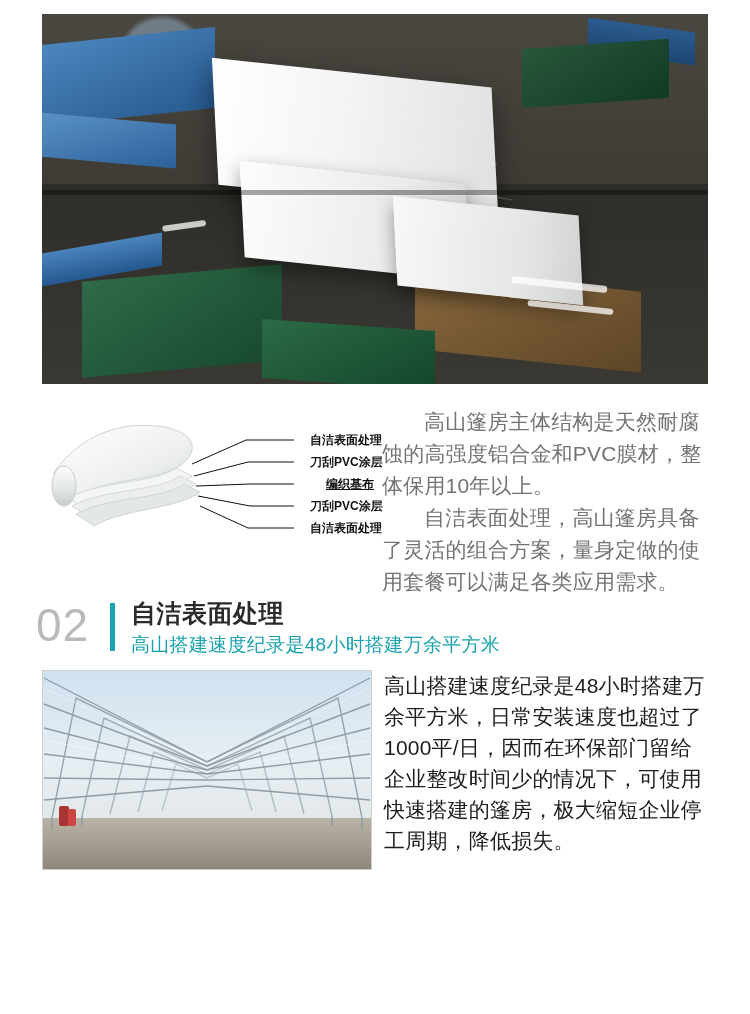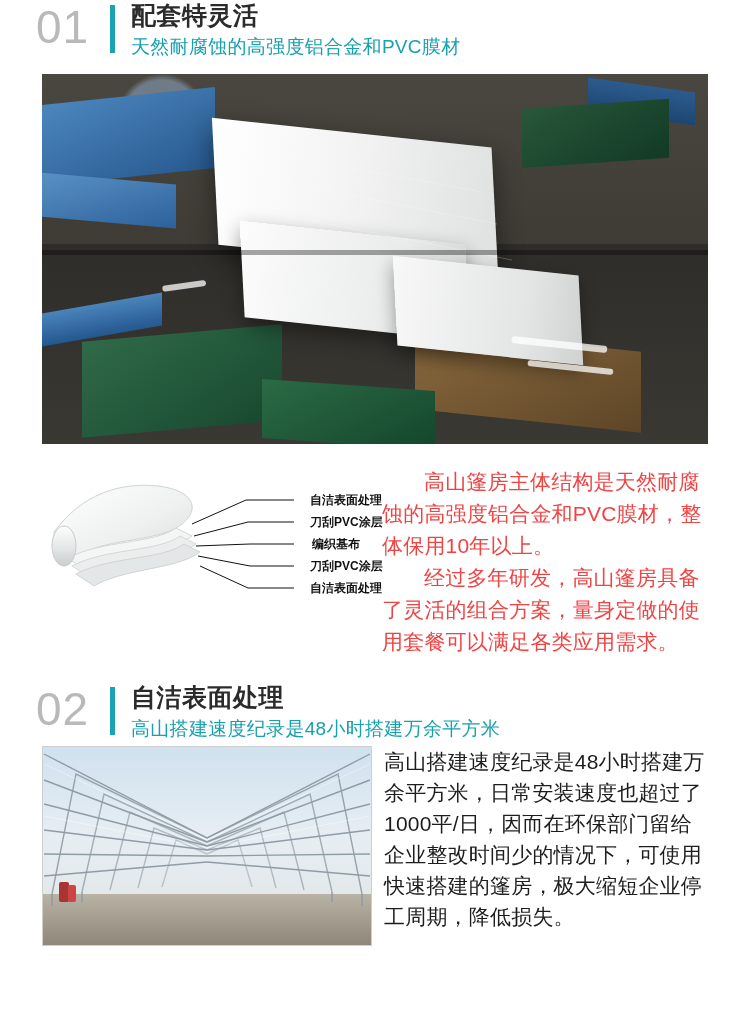--- a/index.html
+++ b/index.html
@@ -131,30 +131,30 @@
     font-weight: 700;
     letter-spacing: 0;
     white-space: nowrap;
     margin-left: 12px;
   }
   .para {
     flex: 1 1 auto;
     padding-left: 10px;
     font-size: 21px;
     line-height: 32px;
-    color: #ef4444;
+    color: #737373;
     letter-spacing: 0.2px;
   }
   .para p { text-indent: 2em; }
 
   
-  .sec2-head { margin-top: 24px; }
+  .sec2-head { }
   .band2 {
     display: flex;
-    margin: 4px 42px 0 42px;
+    margin: 12px 42px 0 42px;
     align-items: flex-start;
   }
   .photo2 {
     position: relative;
     width: 330px;
     height: 200px;
     flex: 0 0 330px;
     overflow: hidden;
     background: #9fb7c9;
   }
@@ -176,28 +176,20 @@
     line-height: 31px;
     color: #1d1d1d;
     letter-spacing: 0.2px;
   }
 </style>
 </head>
 <body>
 
 <div class="page">
 
-  <div class="sec-head">
-    <div class="sec-num">01</div>
-    <div class="sec-bar"></div>
-    <div class="sec-titles">
-      <div class="sec-title">配套特灵活</div>
-      <div class="sec-sub">天然耐腐蚀的高强度铝合金和PVC膜材</div>
-    </div>
-  </div>
 
   <div class="hero">
     <div class="ground"></div>
     <div class="asphalt"></div>
     <div class="b1"></div>
     <div class="b2"></div>
     <div class="b3"></div>
     <div class="b4"></div>
     <div class="greenC"></div>
     <div class="dirt"></div>
@@ -254,28 +246,28 @@
           <line x1="154" y1="80" x2="208" y2="78"></line>
           <line x1="208" y1="78" x2="252" y2="78"></line>
           <line x1="156" y1="90" x2="208" y2="100"></line>
           <line x1="208" y1="100" x2="252" y2="100"></line>
           <line x1="158" y1="100" x2="206" y2="122"></line>
           <line x1="206" y1="122" x2="252" y2="122"></line>
         </g>
       </svg>
       <div class="layer-label" style="left:256px; top:26px;">自洁表面处理</div>
       <div class="layer-label" style="left:256px; top:48px;">刀刮PVC涂层</div>
-      <div class="layer-label" style="left:258px; top:70px;">编织基布</div>
+      <div class="layer-label" style="left:272px; top:70px;text-decoration:underline;">编织基布</div>
       <div class="layer-label" style="left:256px; top:92px;">刀刮PVC涂层</div>
       <div class="layer-label" style="left:256px; top:114px;">自洁表面处理</div>
     </div>
 
     <div class="para">
       <p>高山篷房主体结构是天然耐腐蚀的高强度铝合金和PVC膜材，整体保用10年以上。</p>
-      <p>经过多年研发，高山篷房具备了灵活的组合方案，量身定做的使用套餐可以满足各类应用需求。</p>
+      <p>自洁表面处理，高山篷房具备了灵活的组合方案，量身定做的使用套餐可以满足各类应用需求。</p>
     </div>
   </div>
 
   <div class="sec-head sec2-head">
     <div class="sec-num">02</div>
     <div class="sec-bar"></div>
     <div class="sec-titles">
       <div class="sec-title">自洁表面处理</div>
       <div class="sec-sub">高山搭建速度纪录是48小时搭建万余平方米</div>
     </div>

